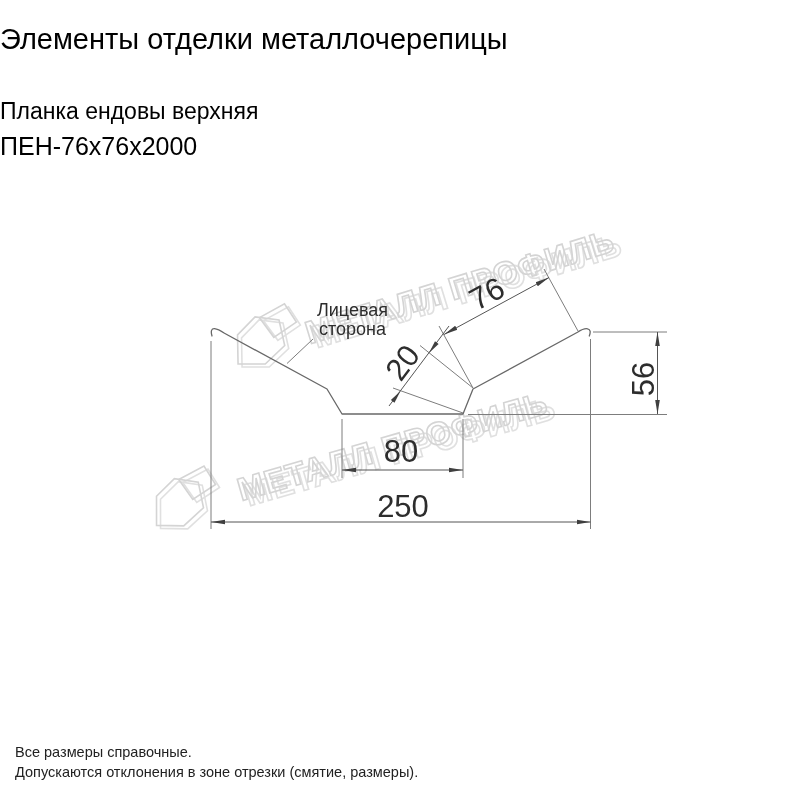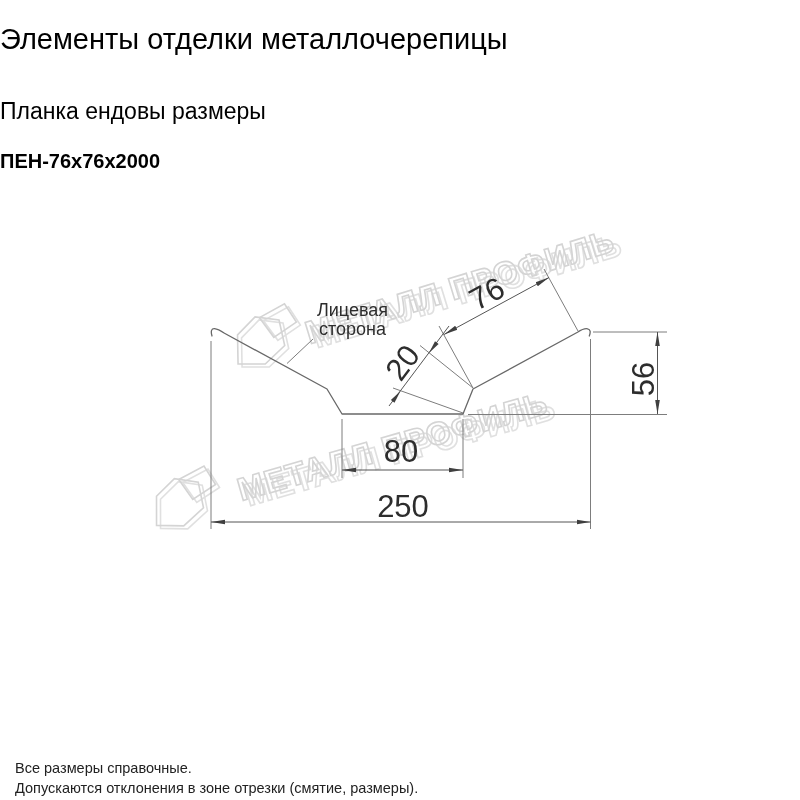--- a/index.html
+++ b/index.html
@@ -6,39 +6,39 @@
   .page{
     position:relative;
     width:800px;height:800px;
     background:#ffffff;
     overflow:hidden;
     font-family:"Liberation Sans", sans-serif;
     padding-left:21px;
   }
   .t1{position:absolute;left:0;top:22px;width:720px;font-size:29px;line-height:34px;}
   .t2{position:absolute;left:0;top:98px;width:720px;font-size:23px;line-height:27px;}
-  .t3{position:absolute;left:0;top:146px;width:720px;font-size:20px;line-height:30px;font-weight:bold;}
+  .t3{position:absolute;left:0;top:131px;width:720px;font-size:25px;line-height:30px;font-weight:normal;}
   .diagram-svg{position:absolute;left:0;top:0;}
   .profile{fill:none;stroke:#686868;stroke-width:1.3;stroke-linejoin:round;stroke-linecap:round;}
   .xline{stroke:#7d7d7d;stroke-width:1;fill:none;}
   .dline{stroke:#555555;stroke-width:1;fill:none;}
   .dimtxt{fill:#2d2d2d;font-size:31px;font-family:"Liberation Sans",sans-serif;}
   .lbltxt{fill:#2d2d2d;font-size:18px;font-family:"Liberation Sans",sans-serif;}
   .arrowfill{fill:#3f3f3f;stroke:none;}
   .wm-stroke{fill:none;stroke-width:1.6;font-weight:bold;}
   .wm-text{font-size:32px;letter-spacing:1px;font-family:"Liberation Sans",sans-serif;}
-  .footer{position:absolute;left:15px;top:742px;color:#222222;font-size:14.5px;line-height:20px;margin-top:16px;}
+  .footer{position:absolute;left:15px;top:742px;color:#222222;font-size:14.5px;line-height:20px;}
 </style>
 </head>
 <body>
 
 <div class="page">
 
   <div class="t1">Элементы отделки металлочерепицы</div>
-  <div class="t2">Планка ендовы размеры</div>
+  <div class="t2">Планка ендовы верхняя</div>
   <div class="t3">ПЕН-76х76х2000</div>
 
   <svg class="diagram-svg" width="800" height="800" viewBox="0 0 800 800">
     <defs>
       <marker id="arw" viewBox="0 0 14 8" refX="14" refY="4" markerWidth="14" markerHeight="8" markerUnits="userSpaceOnUse" orient="auto-start-reverse">
         <path d="M14,4 L0,1.7 L0,6.3 Z" class="arrowfill"></path>
       </marker>
     </defs>
 
     <g>

